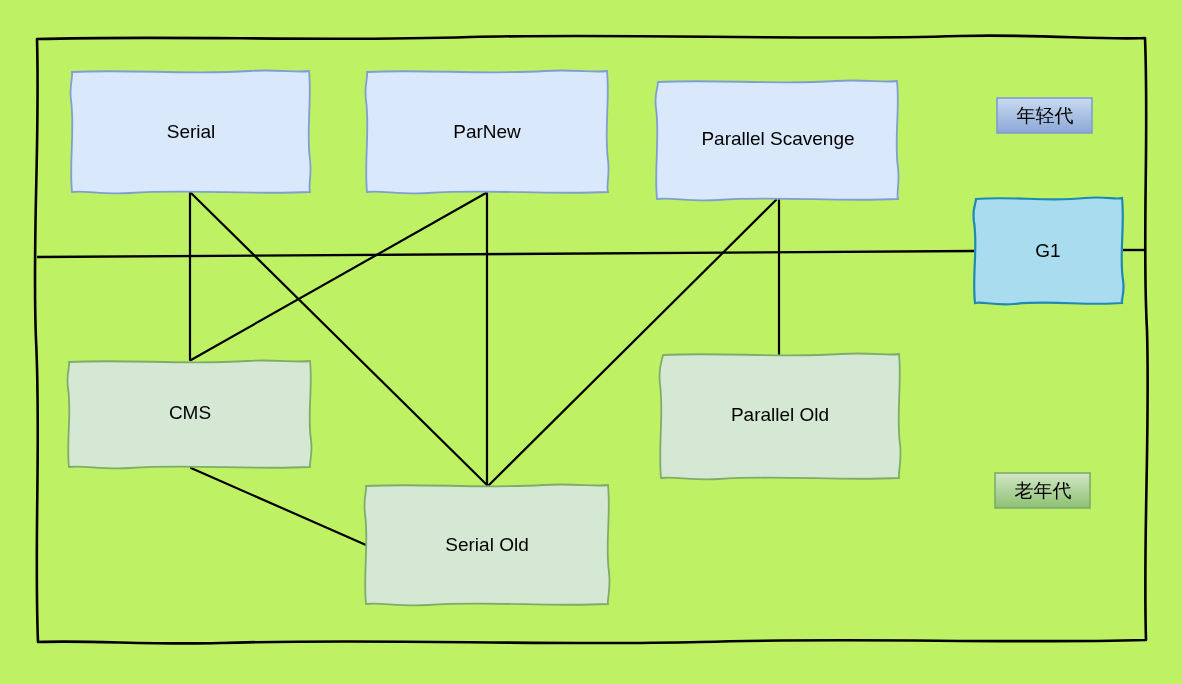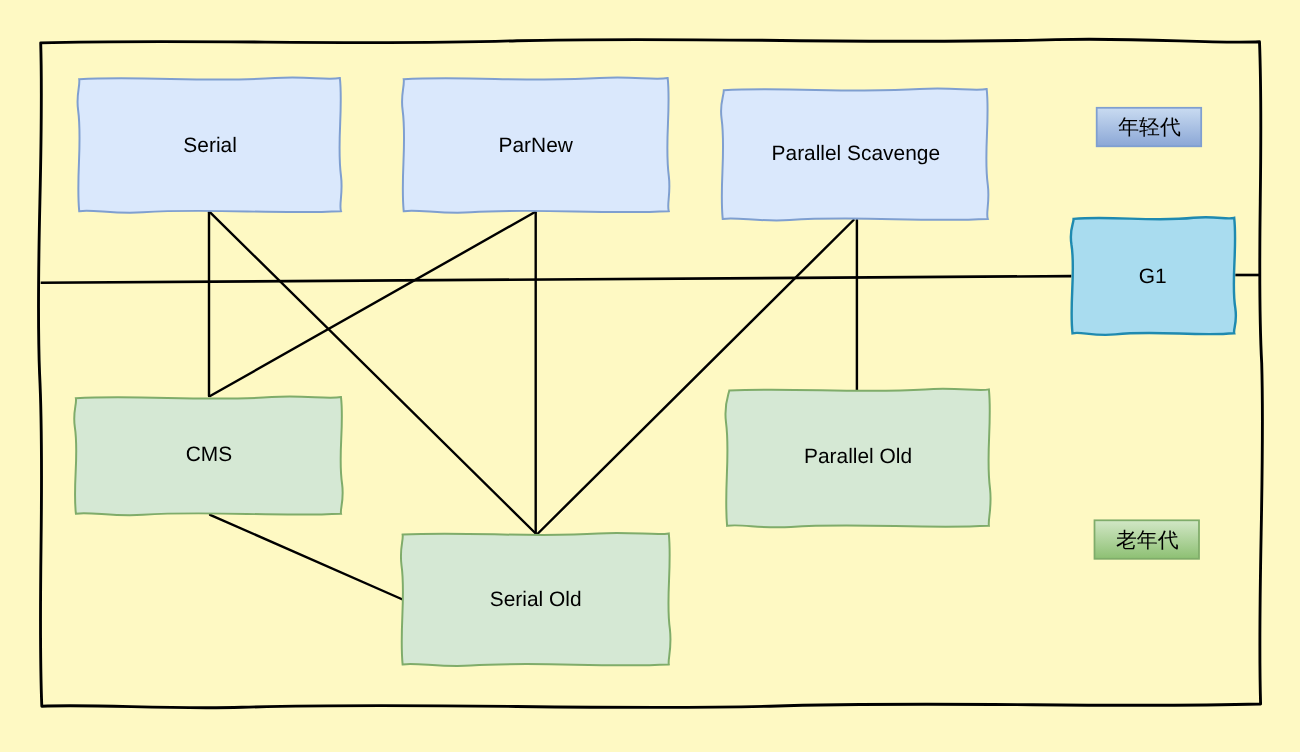--- a/index.html
+++ b/index.html
@@ -7,21 +7,21 @@
     padding: 0;
     background: #ffffff;
   }
   body {
     font-family: "Liberation Sans", sans-serif;
   }
   #canvas {
     position: relative;
     width: 1182px;
     height: 684px;
-    background: #fef9c3;
+    background: #bef264;
     overflow: hidden;
   }
   #diagram-svg {
     position: absolute;
     left: 0;
     top: 0;
     width: 1182px;
     height: 684px;
   }
   .node-label {

